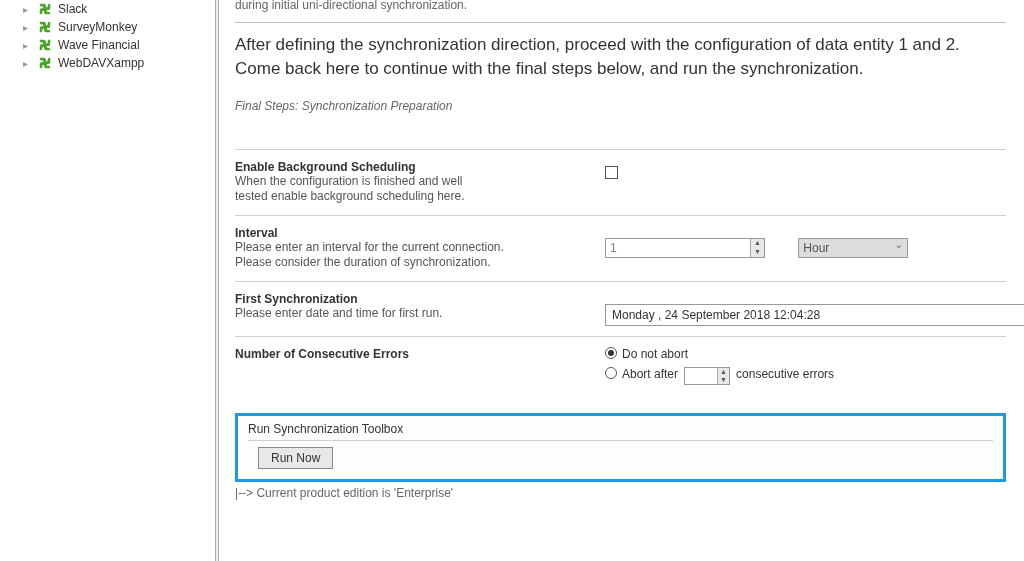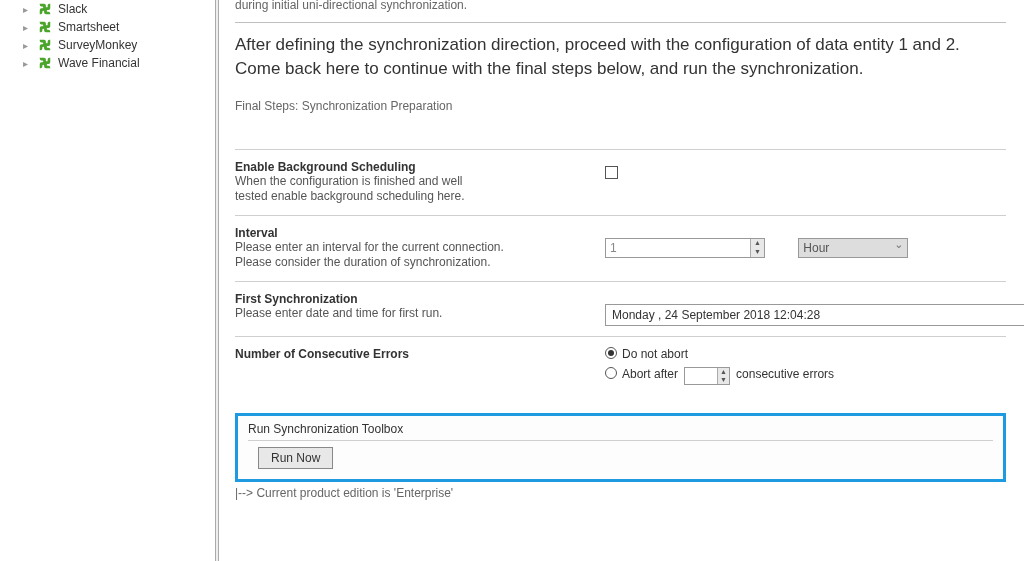--- a/index.html
+++ b/index.html
@@ -83,20 +83,21 @@
       color: #333;
       font-size: 17px;
       line-height: 1.4;
       margin-bottom: 18px;
     }
     .section-label {
       color: #666;
       font-size: 12px;
       margin-top: 18px;
       margin-bottom: 18px;
+      font-style: italic;
     }
     .row {
       display: flex;
       align-items: flex-start;
       margin-bottom: 8px;
     }
     .col-left {
       width: 370px;
       flex-shrink: 0;
     }
@@ -273,39 +274,39 @@
     </span>
     <span>Slack</span>
   </div>
   <div class="sidebar-item" style="position:relative">
     <span class="chevron"></span>
     <span class="puzzle-icon">
       <svg viewBox="0 0 16 16" width="14" height="14">
           <path fill="#4aa52a" d="M2 2h5a2 2 0 0 1 2 2v1a1 1 0 0 0 2 0V4a2 2 0 0 1 2-2h1v5a2 2 0 0 1-2 2h-1a1 1 0 0 0 0 2h1a2 2 0 0 1 2 2v1H9a2 2 0 0 1-2-2v-1a1 1 0 0 0-2 0v1a2 2 0 0 1-2 2H2V9a2 2 0 0 1 2-2h1a1 1 0 0 0 0-2H4a2 2 0 0 1-2-2V2z"></path>
         </svg>
     </span>
-    <span>Smartsheet</span>
-  </div>
-  <div class="sidebar-item" style="position:relative">
-    <span class="chevron"></span>
-    <span class="puzzle-icon">
-      <svg viewBox="0 0 16 16" width="14" height="14">
-          <path fill="#4aa52a" d="M2 2h5a2 2 0 0 1 2 2v1a1 1 0 0 0 2 0V4a2 2 0 0 1 2-2h1v5a2 2 0 0 1-2 2h-1a1 1 0 0 0 0 2h1a2 2 0 0 1 2 2v1H9a2 2 0 0 1-2-2v-1a1 1 0 0 0-2 0v1a2 2 0 0 1-2 2H2V9a2 2 0 0 1 2-2h1a1 1 0 0 0 0-2H4a2 2 0 0 1-2-2V2z"></path>
-        </svg>
-    </span>
     <span>SurveyMonkey</span>
   </div>
   <div class="sidebar-item" style="position:relative">
     <span class="chevron"></span>
     <span class="puzzle-icon">
       <svg viewBox="0 0 16 16" width="14" height="14">
           <path fill="#4aa52a" d="M2 2h5a2 2 0 0 1 2 2v1a1 1 0 0 0 2 0V4a2 2 0 0 1 2-2h1v5a2 2 0 0 1-2 2h-1a1 1 0 0 0 0 2h1a2 2 0 0 1 2 2v1H9a2 2 0 0 1-2-2v-1a1 1 0 0 0-2 0v1a2 2 0 0 1-2 2H2V9a2 2 0 0 1 2-2h1a1 1 0 0 0 0-2H4a2 2 0 0 1-2-2V2z"></path>
         </svg>
     </span>
     <span>Wave Financial</span>
+  </div>
+  <div class="sidebar-item" style="position:relative">
+    <span class="chevron"></span>
+    <span class="puzzle-icon">
+      <svg viewBox="0 0 16 16" width="14" height="14">
+          <path fill="#4aa52a" d="M2 2h5a2 2 0 0 1 2 2v1a1 1 0 0 0 2 0V4a2 2 0 0 1 2-2h1v5a2 2 0 0 1-2 2h-1a1 1 0 0 0 0 2h1a2 2 0 0 1 2 2v1H9a2 2 0 0 1-2-2v-1a1 1 0 0 0-2 0v1a2 2 0 0 1-2 2H2V9a2 2 0 0 1 2-2h1a1 1 0 0 0 0-2H4a2 2 0 0 1-2-2V2z"></path>
+        </svg>
+    </span>
+    <span>WebDAVXampp</span>
   </div>
 </div>
 
 <div class="vsep"></div>
 
 <div class="main">
 
   <div class="truncated-top">during initial uni-directional synchronization.</div>
   <hr class="hr">
 

